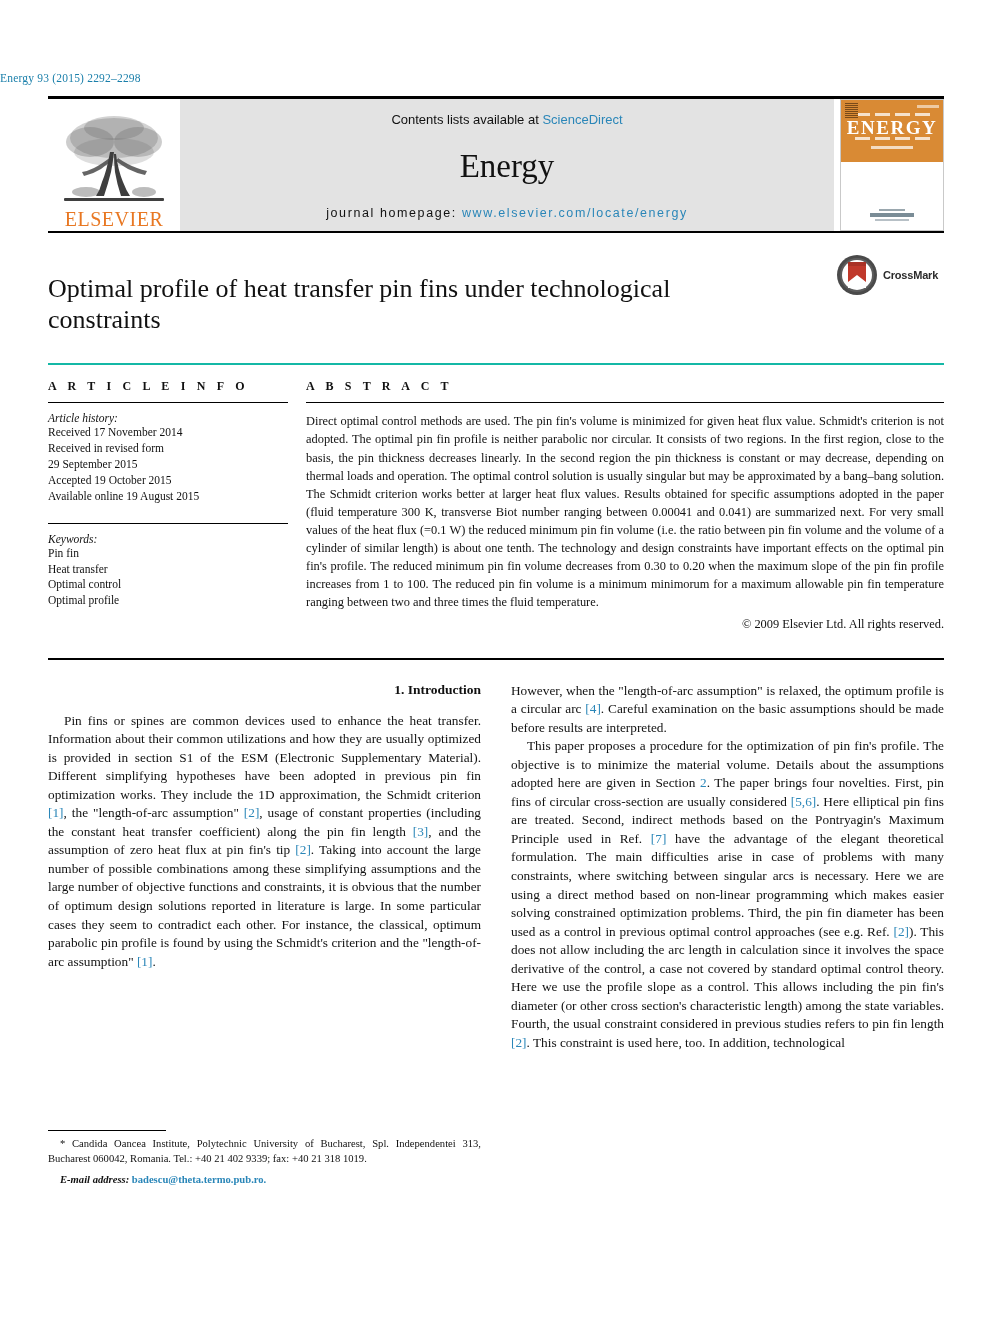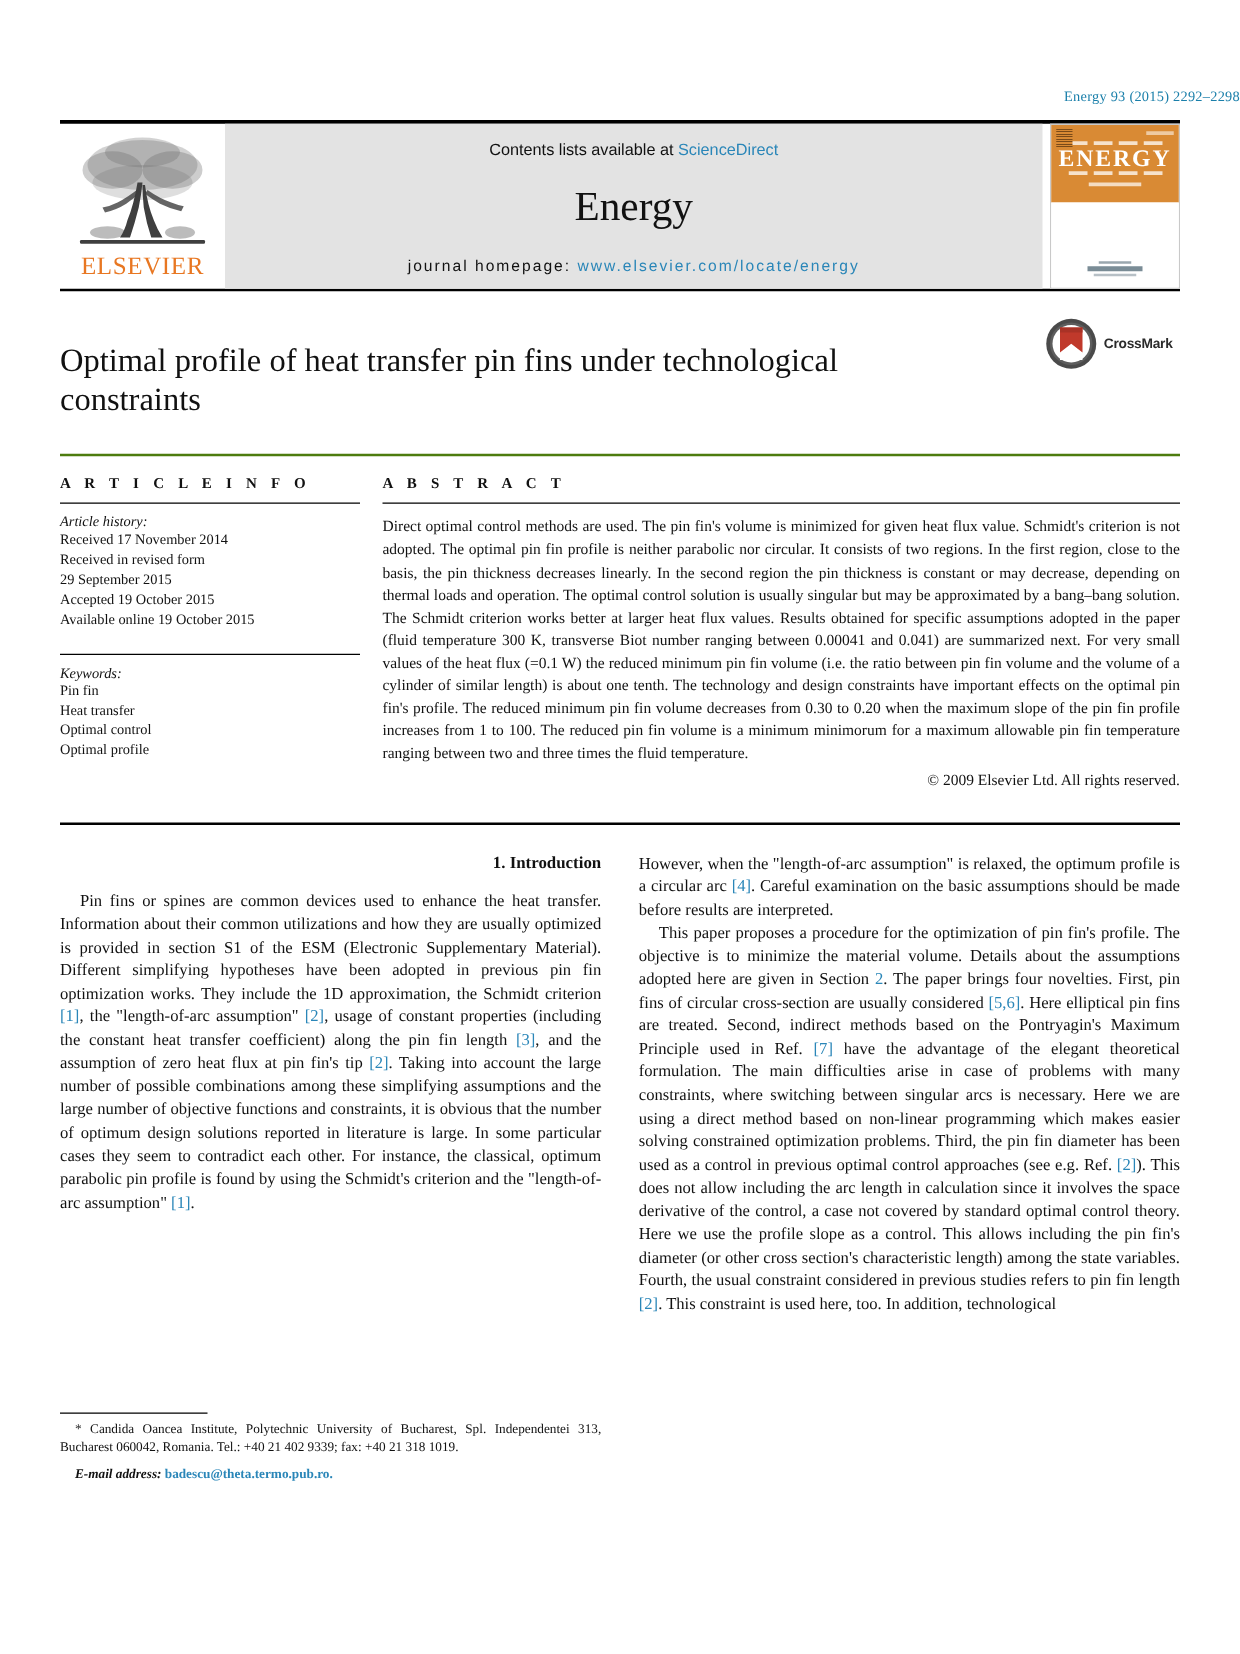--- a/index.html
+++ b/index.html
@@ -17,42 +17,42 @@
   }
   .page {
     width: 992px;
     height: 1323px;
     position: relative;
     box-sizing: border-box;
   }
 
   
   .running-head {
-    text-align: right;
+    text-align: left;
     font-family: "Liberation Serif", serif;
     font-size: 11.5px;
     color: #1a7faa;
     padding-top: 72px;
     letter-spacing: 0.2px;
   }
 
   
   .masthead {
     margin: 12px 48px 0 48px;
     border-top: 3px solid #000;
     display: flex;
     align-items: stretch;
     height: 132px;
   }
   .elsevier-block {
     width: 132px;
     flex: 0 0 132px;
     display: flex;
     flex-direction: column;
-    justify-content: center;
+    justify-content: flex-end;
     align-items: center;
     padding-bottom: 2px;
     box-sizing: border-box;
   }
   .tree-svg { display:block; }
   .elsevier-word {
     font-family: "Liberation Serif", serif;
     font-size: 20px;
     letter-spacing: 0.5px;
     color: #E87722;
@@ -205,21 +205,21 @@
   .affil div sup {
     font-style: normal;
     font-weight: bold;
     font-size: 8px;
     vertical-align: super;
   }
 
   
   .info-abstract {
     margin: 28px 48px 0 48px;
-    border-top: 2px solid #4d7c0f;
+    border-top: 2px solid #14b8a6;
     display: flex;
     padding-top: 14px;
   }
   .col-info { width: 258px; flex: 0 0 258px; padding-right: 18px; box-sizing: border-box; }
   .col-abstract { flex: 1 1 auto; }
   .sec-head {
     font-family: "Liberation Serif", serif;
     font-size: 12px;
     font-weight: bold;
     letter-spacing: 4.2px;
@@ -426,21 +426,21 @@
   <div class="info-abstract">
 
     <div class="col-info">
       <div class="sec-head">A R T I C L E   I N F O</div>
       <div class="thin-rule"></div>
       <div class="hist-title">Article history:</div>
       <div class="hist-line">Received 17 November 2014</div>
       <div class="hist-line">Received in revised form</div>
       <div class="hist-line">29 September 2015</div>
       <div class="hist-line">Accepted 19 October 2015</div>
-      <div class="hist-line">Available online 19 October 2015</div>
+      <div class="hist-line">Available online 19 August 2015</div>
 
       <div class="kw-block">
         <div class="thin-rule"></div>
         <div class="kw-title">Keywords:</div>
         <div class="kw-line">Pin fin</div>
         <div class="kw-line">Heat transfer</div>
         <div class="kw-line">Optimal control</div>
         <div class="kw-line">Optimal profile</div>
       </div>
     </div>

